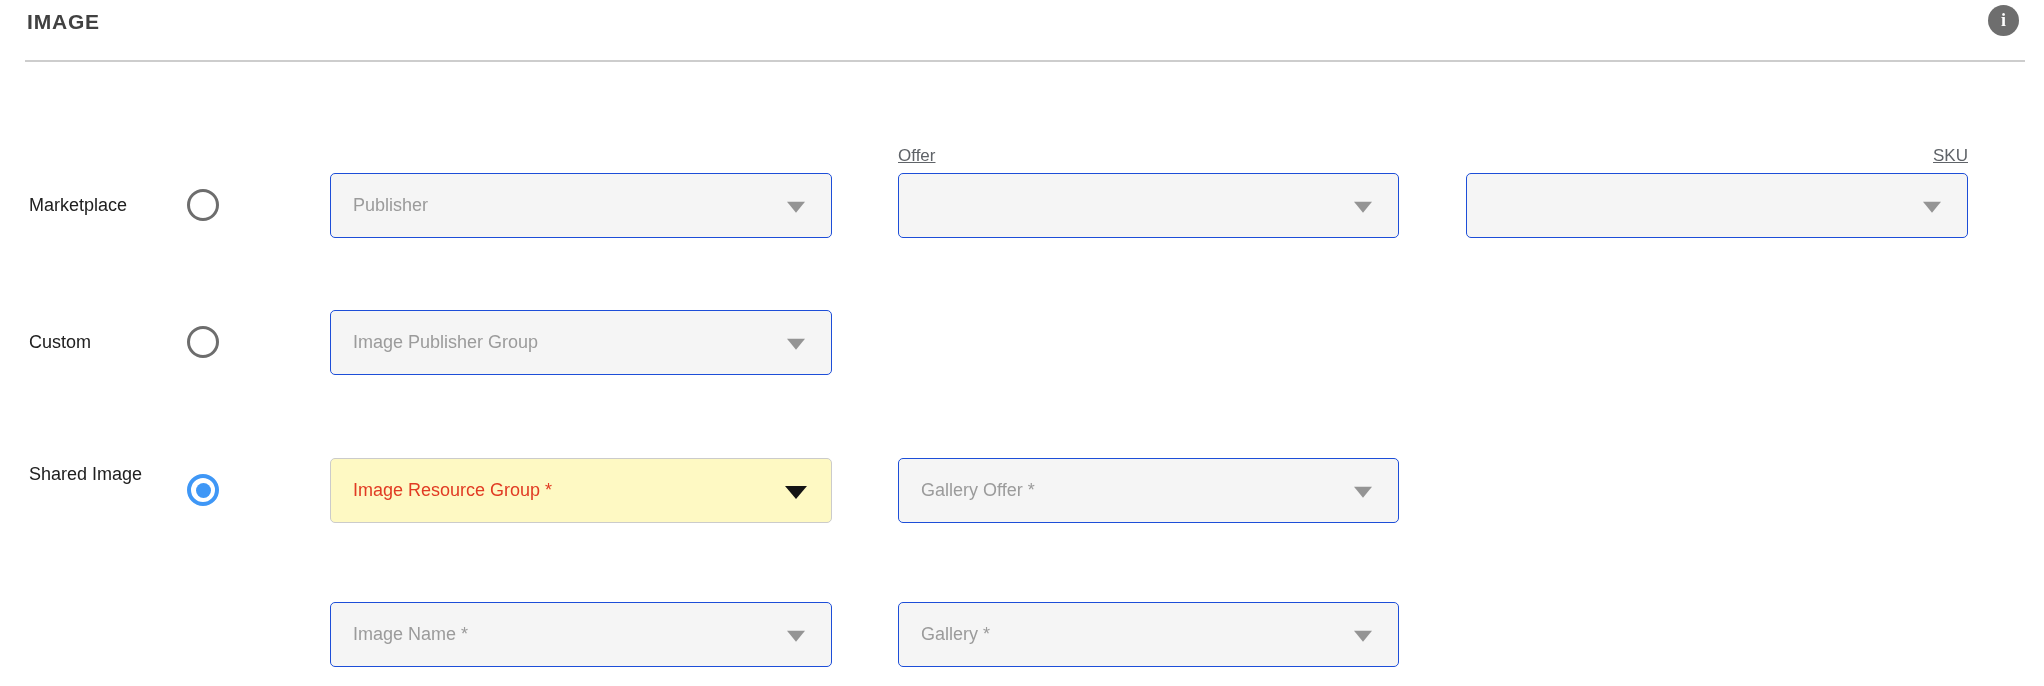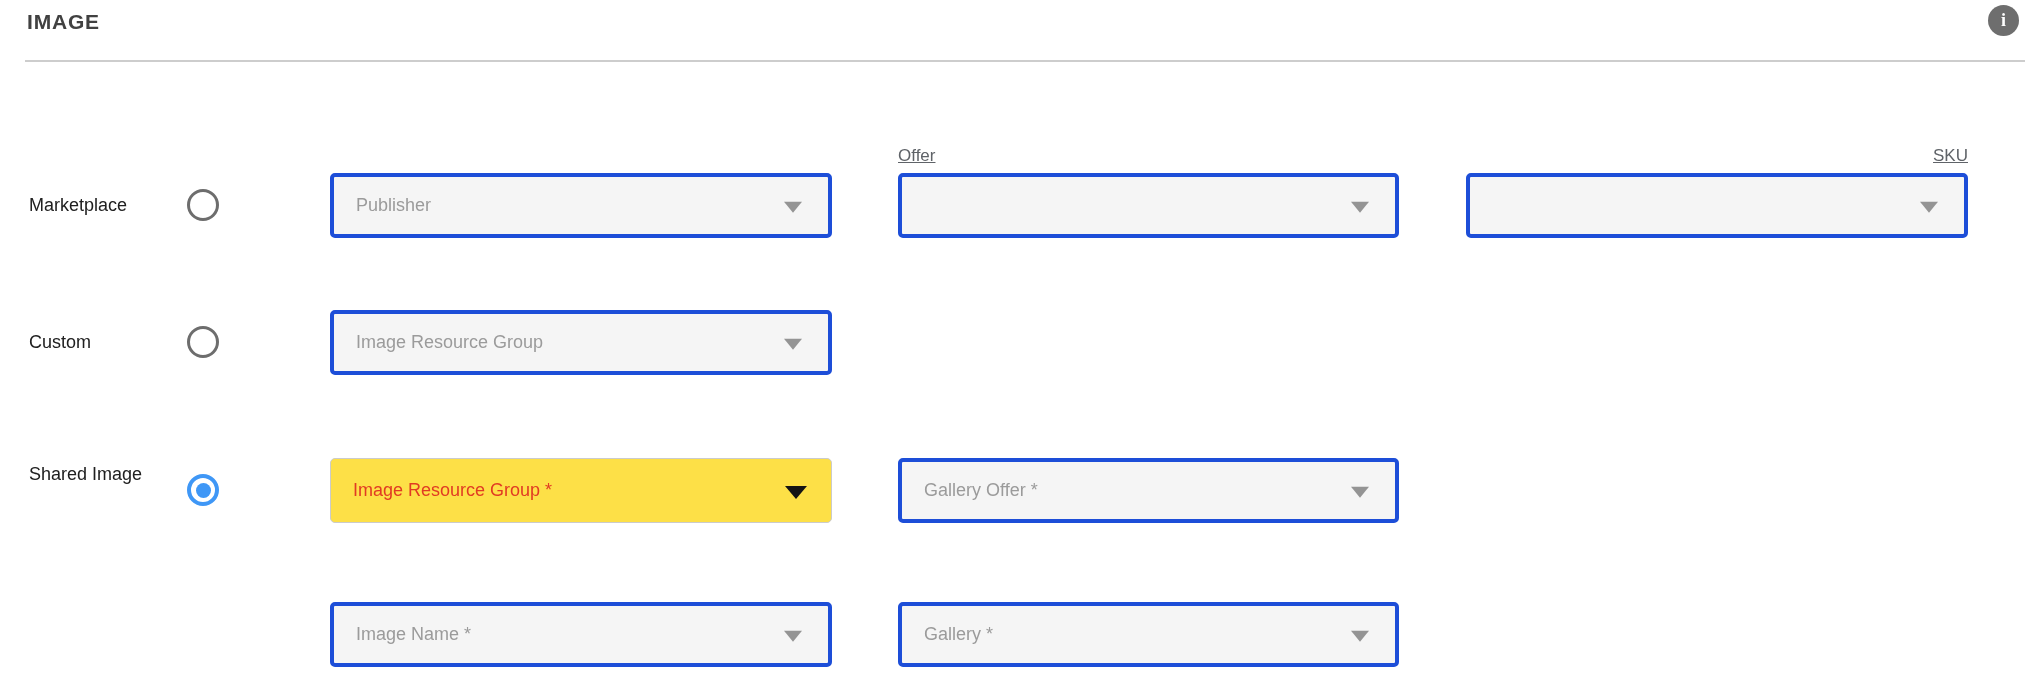--- a/index.html
+++ b/index.html
@@ -29,28 +29,28 @@
   .radio{
     position:absolute;left:187px;width:32px;height:32px;box-sizing:border-box;
     border-radius:50%;transform:translateY(-50%);cursor:pointer;
   }
   .radio.unchecked{border:3px solid #6d6d6d;}
   .radio.checked{border:4px solid #3f97f6;display:flex;align-items:center;justify-content:center;}
   .radio.checked .dot{width:15px;height:15px;border-radius:50%;background:#3f97f6;}
   
   .field{
     position:absolute;height:65px;box-sizing:border-box;border-radius:5px;
-    background:#f5f5f5;border:4px solid #1d4ed8;cursor:pointer;
+    background:#f5f5f5;border:1px solid #1d4ed8;cursor:pointer;
     display:flex;align-items:center;
   }
   .field .ph{
     margin-left:22px;font-size:18px;color:#9b9b9b;white-space:nowrap;
     overflow:hidden;max-width:420px;
   }
-  .field.white-required{background:#fde047;border:1px solid #cbcbcb;}
+  .field.white-required{background:#fef9c3;border:1px solid #cbcbcb;}
   .field.white-required .ph{color:#e13b23;}
   .chev{
     position:absolute;right:26px;top:50%;transform:translateY(-38%);
     width:0;height:0;border-left:9px solid transparent;border-right:9px solid transparent;
     border-top:11px solid #949494;
   }
   .chev.dark{
     border-left:11px solid transparent;border-right:11px solid transparent;
     border-top:13px solid #141414;right:24px;
   }
@@ -89,21 +89,21 @@
   </div>
   <div class="field c3" style="top:173px">
     <span class="ph"></span>
     <span class="chev"></span>
   </div>
 
   <div class="row-label" style="top:342px">Custom</div>
   <div class="radio unchecked" style="top:342px"></div>
 
   <div class="field c1" style="top:310px">
-    <span class="ph">Image Resource Group</span>
+    <span class="ph">Image Publisher Group</span>
     <span class="chev"></span>
   </div>
 
   <div class="row-label" style="top:474px">Shared Image</div>
   <div class="radio checked" style="top:490px">
     <div class="dot"></div>
   </div>
 
   <div class="field c1 white-required" style="top:458px">
     <span class="ph">Image Resource Group *</span>

